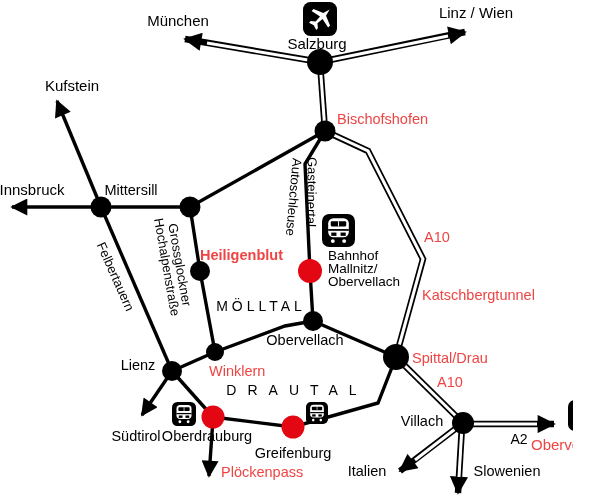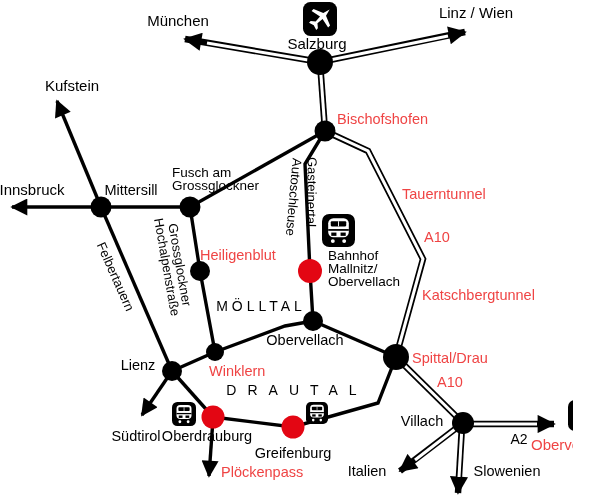--- a/index.html
+++ b/index.html
@@ -148,41 +148,36 @@
     </svg>
   </div>
 
   <div class="lbl big" style="left:178px;top:20px;">München</div>
   <div class="lbl big" style="left:476px;top:12px;">Linz / Wien</div>
   <div class="lbl big" style="left:317px;top:43px;">Salzburg</div>
   <div class="lbl big" style="left:72px;top:85px;">Kufstein</div>
   <div class="lbl big" style="left:32px;top:189px;">Innsbruck</div>
   <div class="lbl" style="left:131px;top:190px;">Mittersill</div>
 
-  <div class="multi" style="left:172px;top:166px;">
-    <div>Fusch am</div>
-    <div>Grossglockner</div>
-  </div>
 
   <div class="lbl-l" style="left:337px;top:119px;">Bischofshofen</div>
 
   <div class="rot" style="left:293px;top:197px;transform:translate(-50%,-50%) rotate(95deg);">Autoschleuse</div>
   <div class="rot" style="left:311px;top:192px;transform:translate(-50%,-50%) rotate(91deg);">Gasteinertal</div>
 
-  <div class="lbl-l" style="left:402px;top:194px;">Tauerntunnel</div>
   <div class="lbl-l" style="left:424px;top:237px;">A10</div>
   <div class="lbl-l" style="left:422px;top:295px;">Katschbergtunnel</div>
 
   <div class="multi" style="left:328px;top:249px;">
     <div>Bahnhof</div>
     <div>Mallnitz/</div>
     <div>Obervellach</div>
   </div>
 
-  <div class="lbl-l" style="left:200px;top:255px;">Heiligenblut</div>
+  <div class="lbl-l" style="left:200px;top:255px;font-weight:bold;">Heiligenblut</div>
 
   <div class="rot" style="left:173px;top:266px;text-align:center;transform:translate(-50%,-50%) rotate(80deg);">
     <div>Grossglockner</div>
     <div>Hochalpenstraße</div>
   </div>
 
   <div class="rot" style="left:115px;top:277px;transform:translate(-50%,-50%) rotate(66deg);">Felbertauern</div>
 
   <div class="lbl valley" style="left:261px;top:306px;">MÖLLTAL</div>
   <div class="lbl" style="left:305px;top:340px;">Obervellach</div>

